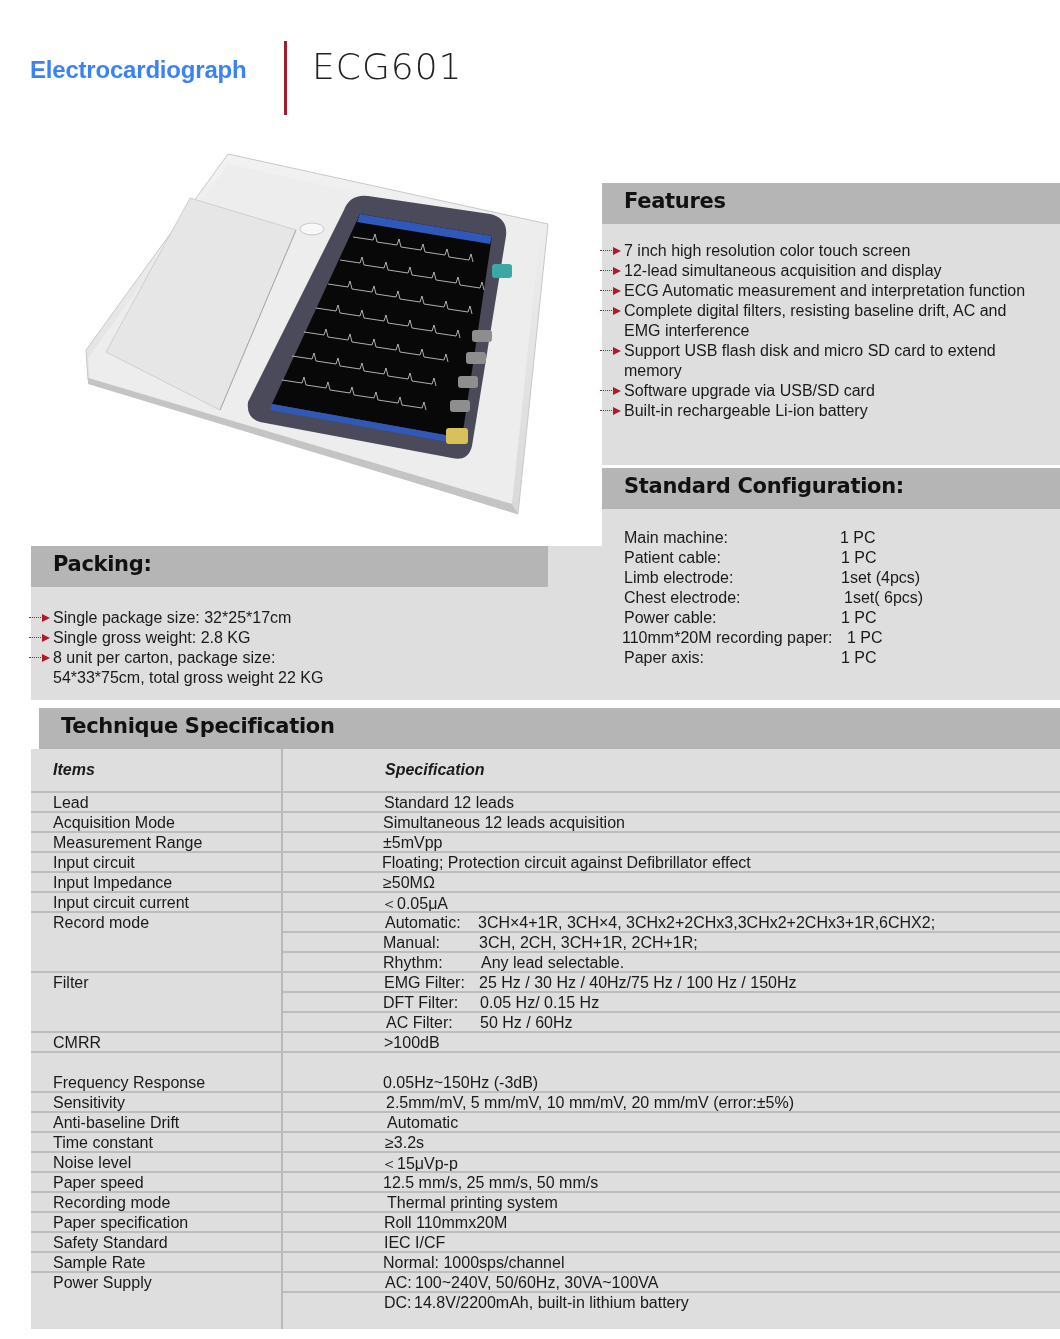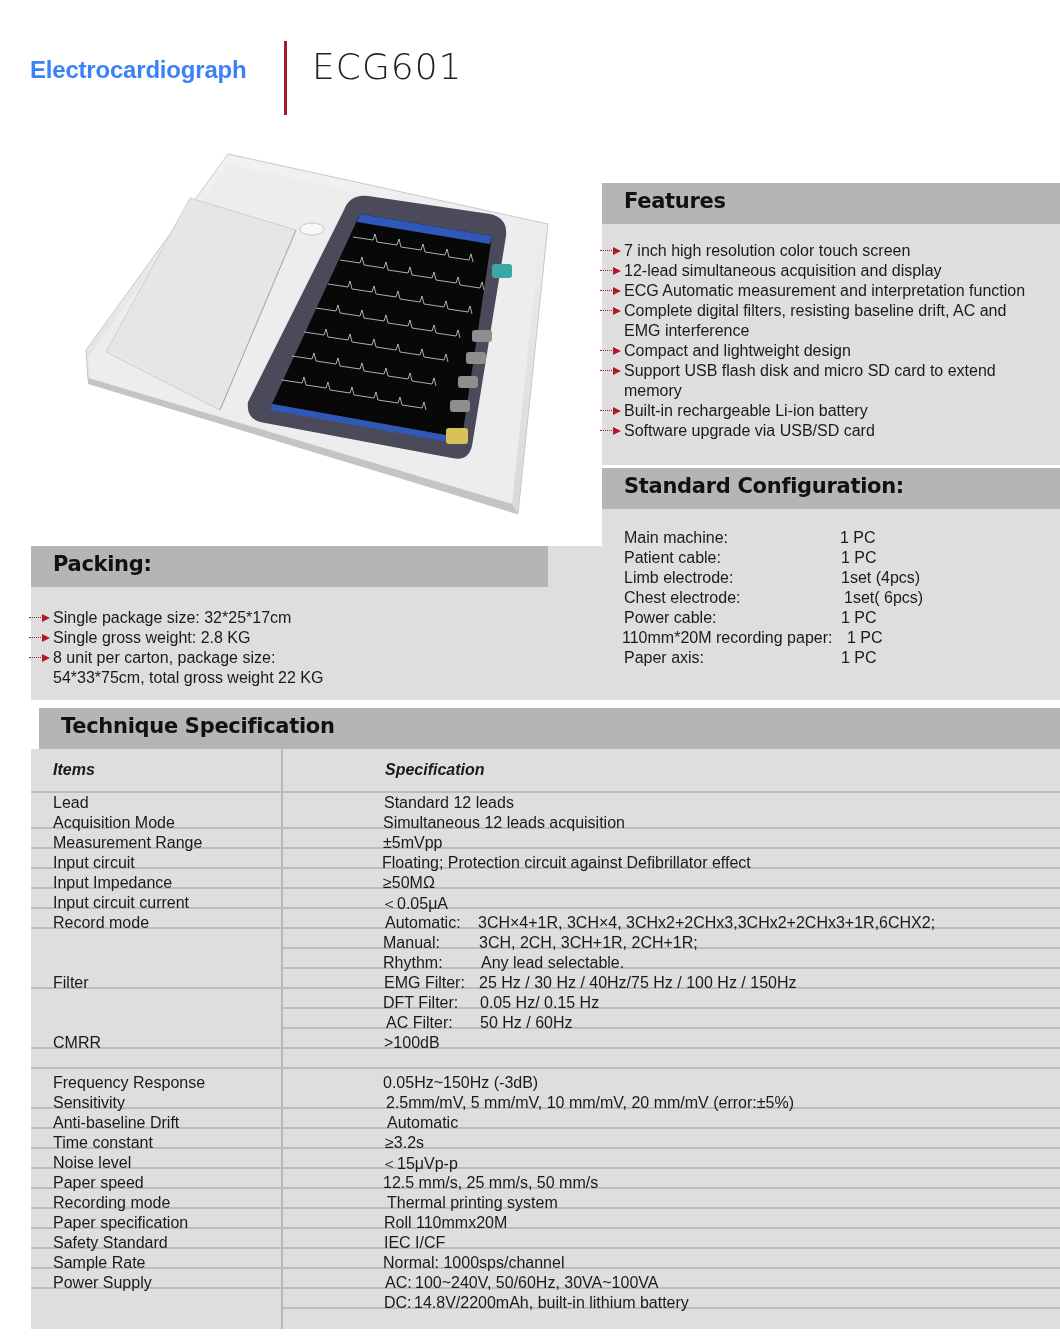--- a/index.html
+++ b/index.html
@@ -21,21 +21,21 @@
   .bullet-icon .tri { position: absolute; left: 13px; top: 0; width: 0; height: 0; border-top: 4px solid transparent; border-bottom: 4px solid transparent; border-left: 8px solid #b2182b; }
 
   .config { position: absolute; left: 624px; top: 528px; font-size: 16px; line-height: 20px; }
   .config .row { position: relative; height: 20px; white-space: nowrap; }
   .config .k { position: absolute; left: 0; }
   .config .v { position: absolute; }
 
   .spec { position: absolute; left: 31px; top: 749px; width: 1029px; height: 580px; background: #dedede; }
   .spec .colline { position: absolute; left: 250px; top: 0; bottom: 0; width: 2px; background: #b8b8b8; }
   .spec .hdr { position: absolute; top: 12px; font-size: 16px; font-style: italic; font-weight: bold; }
-  .spec .r { position: absolute; left: 0; width: 1029px; height: 36px; }
+  .spec .r { position: absolute; left: 0; width: 1029px; height: 20px; }
   .spec .r .line { position: absolute; left: 0; right: 0; bottom: 0; height: 2px; background: #bdbdbd; }
   .spec .r .line.half { left: 252px; }
   .spec .item { position: absolute; left: 22px; top: 1px; font-size: 16px; white-space: nowrap; }
   .spec .val { position: absolute; top: 1px; font-size: 16px; white-space: nowrap; }
   .spec .sub { position: absolute; top: 1px; font-size: 16px; white-space: nowrap; }
 
   
   .device { position: absolute; left: 78px; top: 152px; width: 480px; height: 370px; }
 </style>
 </head>
@@ -105,33 +105,29 @@
         <span class="dots"></span>
         <span class="tri"></span>
       </span><span>ECG Automatic measurement and interpretation function</span></li>
   <li><span class="bullet-icon">
         <span class="dots"></span>
         <span class="tri"></span>
       </span><span>Complete digital filters, resisting baseline drift, AC and</span><br><span>EMG interference</span></li>
   <li><span class="bullet-icon">
         <span class="dots"></span>
         <span class="tri"></span>
-      </span><span>Compact and lightweight design</span></li>
-  <li><span class="bullet-icon">
-        <span class="dots"></span>
-        <span class="tri"></span>
       </span><span>Support USB flash disk and micro SD card to extend</span><br><span>memory</span></li>
   <li><span class="bullet-icon">
         <span class="dots"></span>
         <span class="tri"></span>
+      </span><span>Software upgrade via USB/SD card</span></li>
+  <li><span class="bullet-icon">
+        <span class="dots"></span>
+        <span class="tri"></span>
       </span><span>Built-in rechargeable Li-ion battery</span></li>
-  <li><span class="bullet-icon">
-        <span class="dots"></span>
-        <span class="tri"></span>
-      </span><span>Software upgrade via USB/SD card</span></li>
 </ul>
 
 <div class="panel-bg" style="left:602px; top:468px; width:458px; height:232px;"></div>
 <div class="sec-header" style="left:602px; top:468px; width:458px;">
   <div class="sec-title">Standard Configuration:</div>
 </div>
 <div class="config">
   <div class="row">
       <span class="k">Main machine:</span>
       <span class="v" style="left:216px">1 PC</span>

